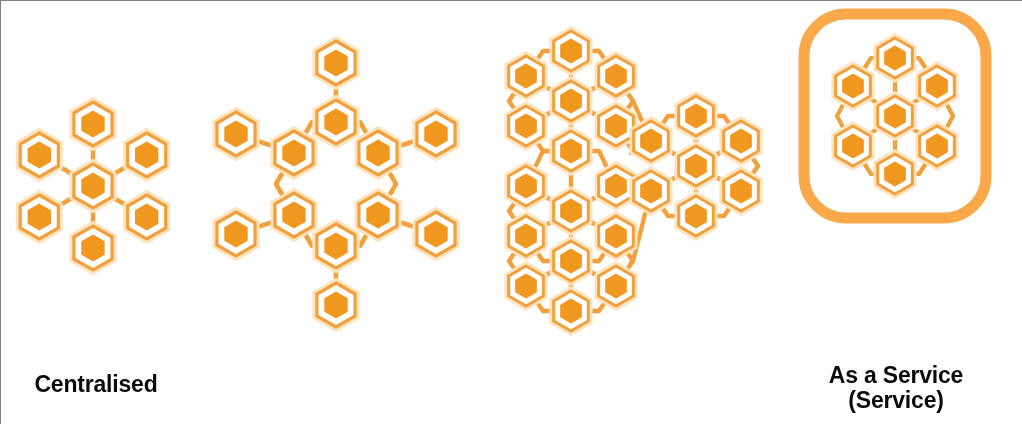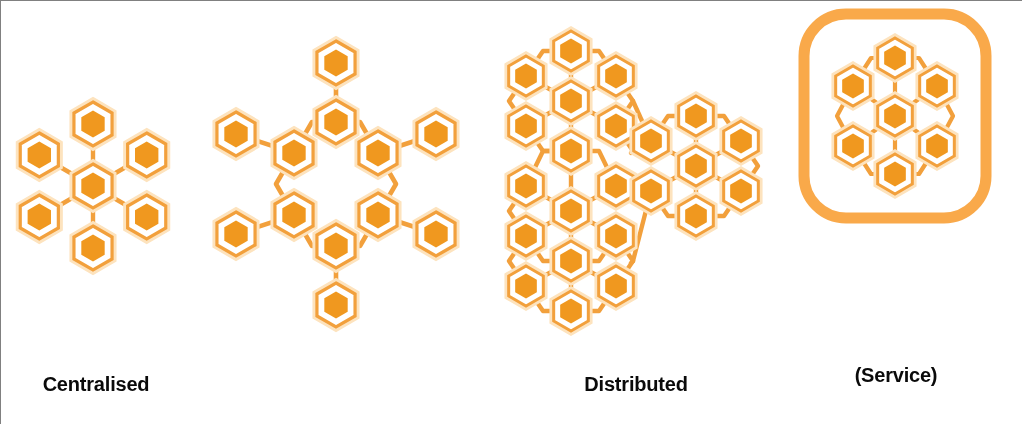--- a/index.html
+++ b/index.html
@@ -31,21 +31,21 @@
     top: 0;
   }
   .caption {
     position: absolute;
     left: 0;
     width: 100%;
     text-align: center;
     color: #0a0a0a;
     font-family: "Liberation Sans", sans-serif;
     font-weight: bold;
-    font-size: 20px;
+    font-size: 23px;
     line-height: 25px;
     letter-spacing: -0.2px;
   }
   .caption-line { display: block; }
 </style>
 </head>
 <body>
 
 <div id="page">
 
@@ -218,23 +218,20 @@
         <use href="#m-node" x="260" y="140"></use>
         <use href="#m-node" x="170" y="190"></use>
         <use href="#m-node" x="260" y="190"></use>
         <use href="#m-node" x="215" y="215"></use>
         <use href="#m-node" x="90" y="100"></use>
         <use href="#m-node" x="90" y="210"></use>
         <use href="#m-node" x="90" y="260"></use>
         <use href="#m-node" x="215" y="165"></use>
       </g>
     </svg>
-    <div class="caption" style="top:371px;">
-      <span class="caption-line">Distributed</span>
-    </div>
   </div>
 
   <div class="panel" style="left:790px; width:232px;">
     <svg class="diagram" width="232" height="360" viewBox="0 0 232 360">
       <defs>
         <g id="s-node">
           <polygon points="0,-20 17.32,-10 17.32,10 0,20 -17.32,10 -17.32,-10" fill="none" stroke="#FDE3BE" stroke-width="8.5"></polygon>
           <polygon points="0,-20 17.32,-10 17.32,10 0,20 -17.32,10 -17.32,-10" fill="#FFFFFF" stroke="#F2A03C" stroke-width="3"></polygon>
           <polygon points="0,-12.5 10.83,-6.25 10.83,6.25 0,12.5 -10.83,6.25 -10.83,-6.25" fill="#F0981F"></polygon>
         </g>
@@ -264,17 +261,18 @@
         <use href="#s-node" x="104" y="57"></use>
         <use href="#s-node" x="62" y="85"></use>
         <use href="#s-node" x="146" y="85"></use>
         <use href="#s-node" x="62" y="145"></use>
         <use href="#s-node" x="146" y="145"></use>
         <use href="#s-node" x="104" y="173"></use>
         <use href="#s-node" x="104" y="115"></use>
       </g>
     </svg>
     <div class="caption" style="top:362px; width:210px;">
+      <span class="caption-line">As a Service</span>
       <span class="caption-line">(Service)</span>
     </div>
   </div>
 
 </div>
 
 </body></html>

